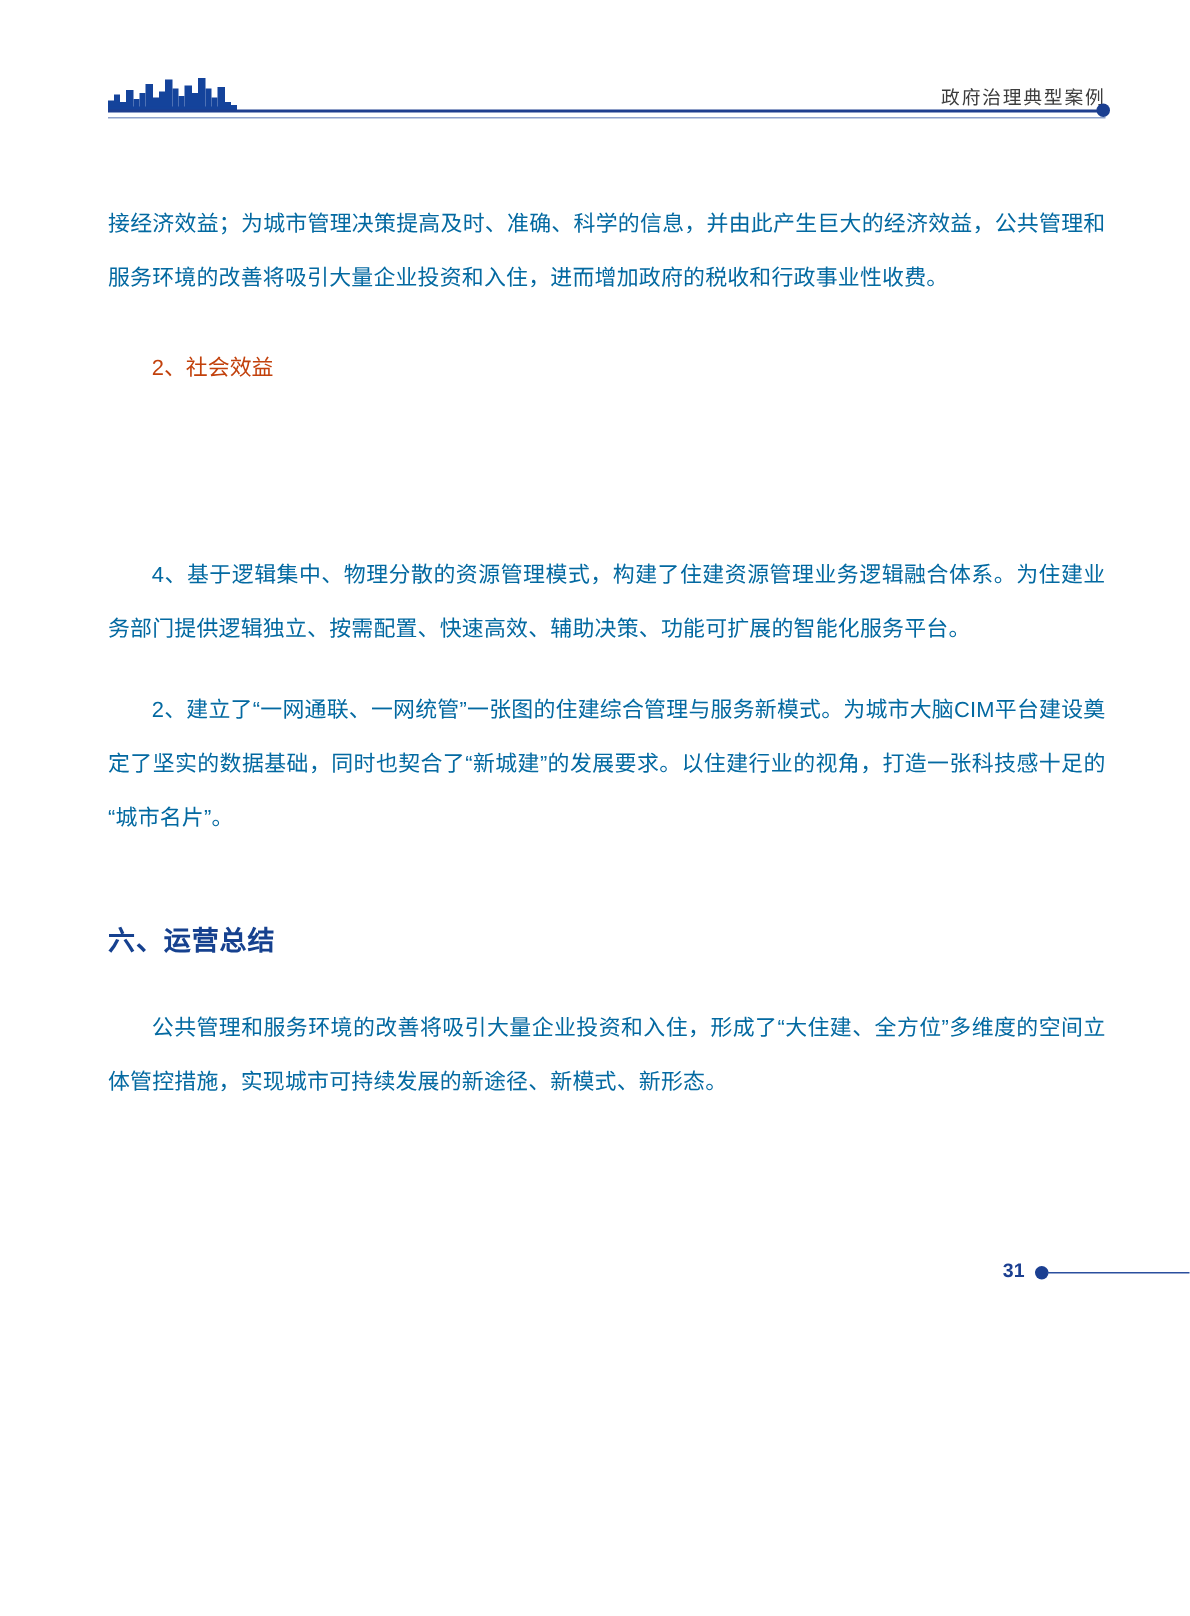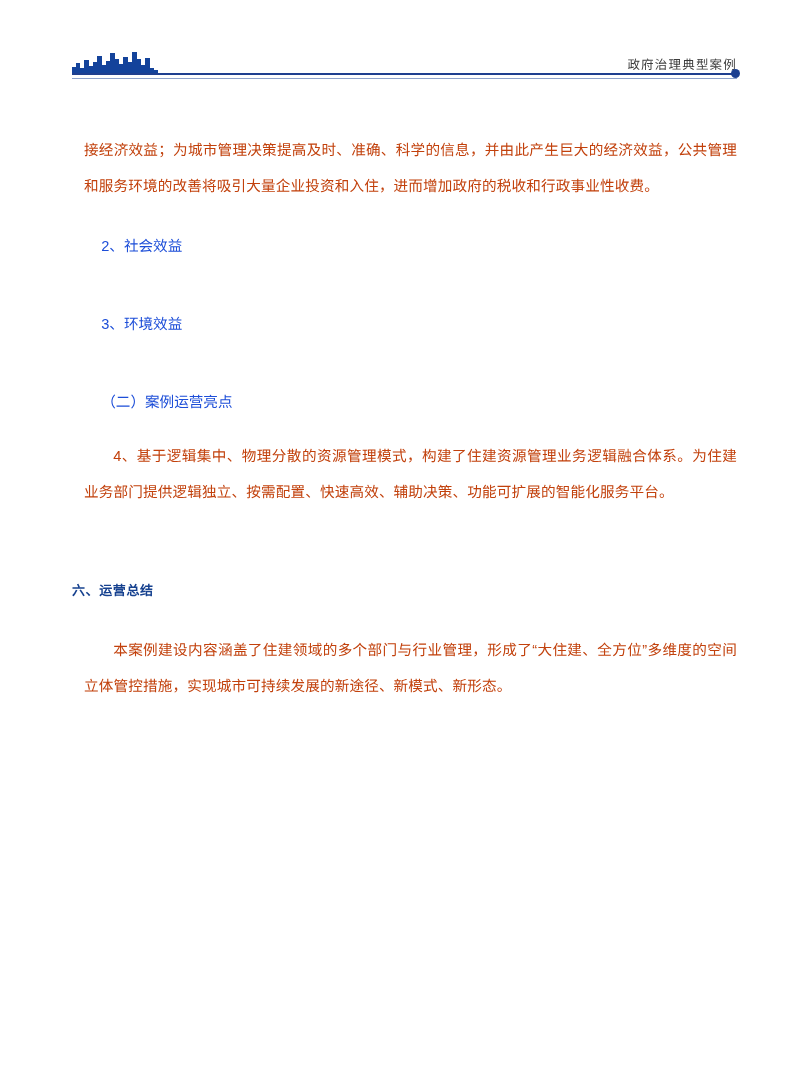--- a/index.html
+++ b/index.html
@@ -84,46 +84,46 @@
 
   
   .content {
     position: absolute;
     left: 72px;
     top: 132px;
     width: 665px;
   }
 
   p.para {
-    margin: 0 0 0 12px;
+    margin: 0 0 0 0;
     font-size: 14.6px;
     line-height: 36px;
-    color: #c2410c;
+    color: #0369a1;
     text-align: justify;
     text-justify: inter-ideograph;
     font-family: "Liberation Sans", "DejaVu Sans", sans-serif;
     letter-spacing: 0.15px;
   }
   p.indent {
     text-indent: 2em;
   }
   p.subhead {
     text-indent: 2em;
     font-size: 14.6px;
     line-height: 36px;
-    color: #1d4ed8;
+    color: #c2410c;
     margin: 0;
   }
   .gap-sm { height: 18px; }
   .gap-md { height: 24px; }
   .gap-lg { height: 46px; }
 
   h2.section-heading {
     margin: 0;
-    font-size: 13px;
+    font-size: 18px;
     line-height: 34px;
     font-weight: bold;
     color: #16418f;
     letter-spacing: 0.6px;
     font-family: "Liberation Sans", "DejaVu Sans", sans-serif;
   }
 
   
   .page-footer {
     position: absolute;
@@ -207,42 +207,46 @@
 
     <div class="gap-md"></div>
 
     <p class="subhead">2、社会效益</p>
 
     <div class="gap-sm"></div>
 
 
     <div class="gap-md"></div>
 
-    <p class="subhead">3、环境效益</p>
-
-    <div class="gap-sm"></div>
-
-
-    <div class="gap-md"></div>
-
-    <p class="subhead">（二）案例运营亮点</p>
+
+    <div class="gap-sm"></div>
+
+
+    <div class="gap-md"></div>
+
 
     <div class="gap-sm"></div>
 
     <p class="para indent">4、基于逻辑集中、物理分散的资源管理模式，构建了住建资源管理业务逻辑融合体系。为住建业务部门提供逻辑独立、按需配置、快速高效、辅助决策、功能可扩展的智能化服务平台。</p>
 
     <div class="gap-sm"></div>
 
+    <p class="para indent">2、建立了“一网通联、一网统管”一张图的住建综合管理与服务新模式。为城市大脑CIM平台建设奠定了坚实的数据基础，同时也契合了“新城建”的发展要求。以住建行业的视角，打造一张科技感十足的“城市名片”。</p>
 
     <div class="gap-lg"></div>
 
     <h2 class="section-heading">六、运营总结</h2>
 
     <div class="gap-md"></div>
 
-    <p class="para indent">本案例建设内容涵盖了住建领域的多个部门与行业管理，形成了“大住建、全方位”多维度的空间立体管控措施，实现城市可持续发展的新途径、新模式、新形态。</p>
+    <p class="para indent">公共管理和服务环境的改善将吸引大量企业投资和入住，形成了“大住建、全方位”多维度的空间立体管控措施，实现城市可持续发展的新途径、新模式、新形态。</p>
 
     <div class="gap-sm"></div>
 
   </div>
 
+  <div class="page-footer">
+    <div class="footer-pageno">31</div>
+    <div class="footer-dot"></div>
+    <div class="footer-rule"></div>
+  </div>
 
 </div>
 
 </body></html>

